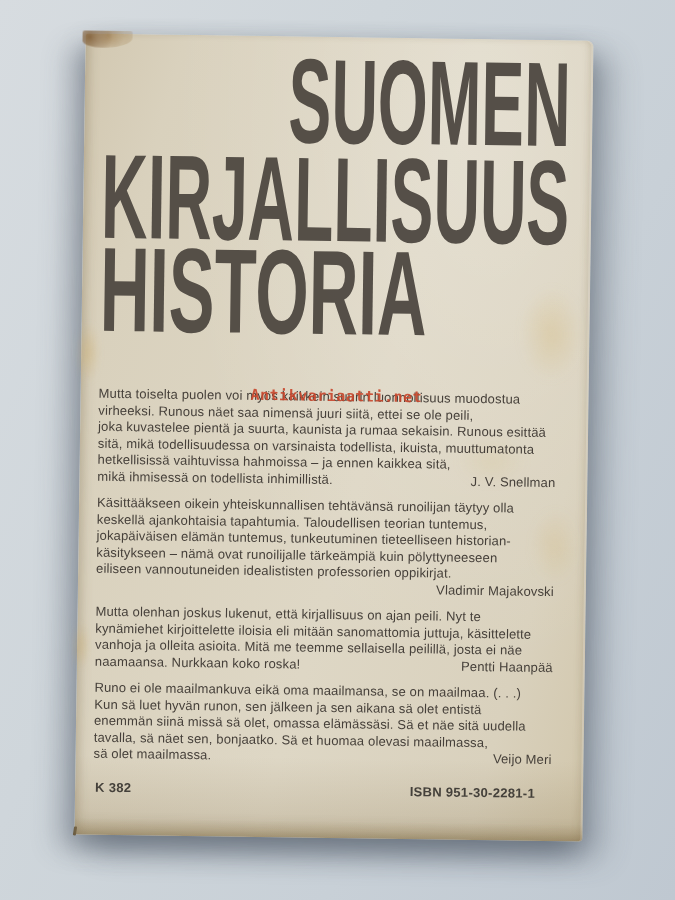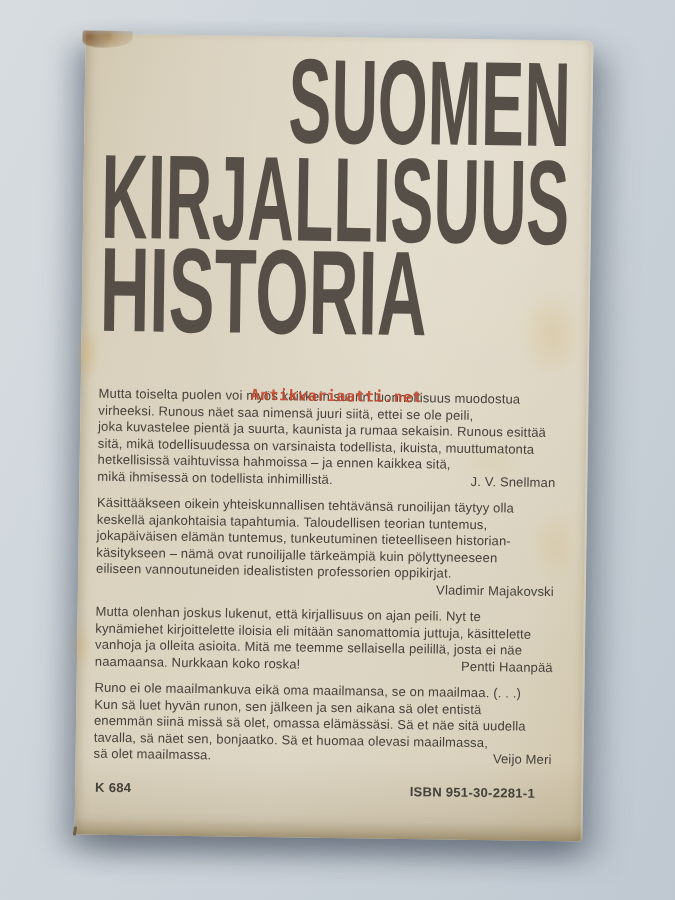--- a/index.html
+++ b/index.html
@@ -138,19 +138,19 @@
         <div class="quote-text">Runo ei ole maailmankuva eikä oma maailmansa, se on maailmaa. (. . .)
 Kun sä luet hyvän runon, sen jälkeen ja sen aikana sä olet entistä
 enemmän siinä missä sä olet, omassa elämässäsi. Sä et näe sitä uudella
 tavalla, sä näet sen, bonjaatko. Sä et huomaa olevasi maailmassa,
 sä olet maailmassa.</div>
         <span class="attribution inline">Veijo Meri</span>
       </div>
     </div>
 
     <div class="footer">
-      <span class="code">K 684</span>
+      <span class="code">K 382</span>
       <span class="isbn">ISBN 951-30-2281-1</span>
     </div>
 
     <div class="bottom-edge"></div>
   </div>
 </div>
 
 </body></html>

